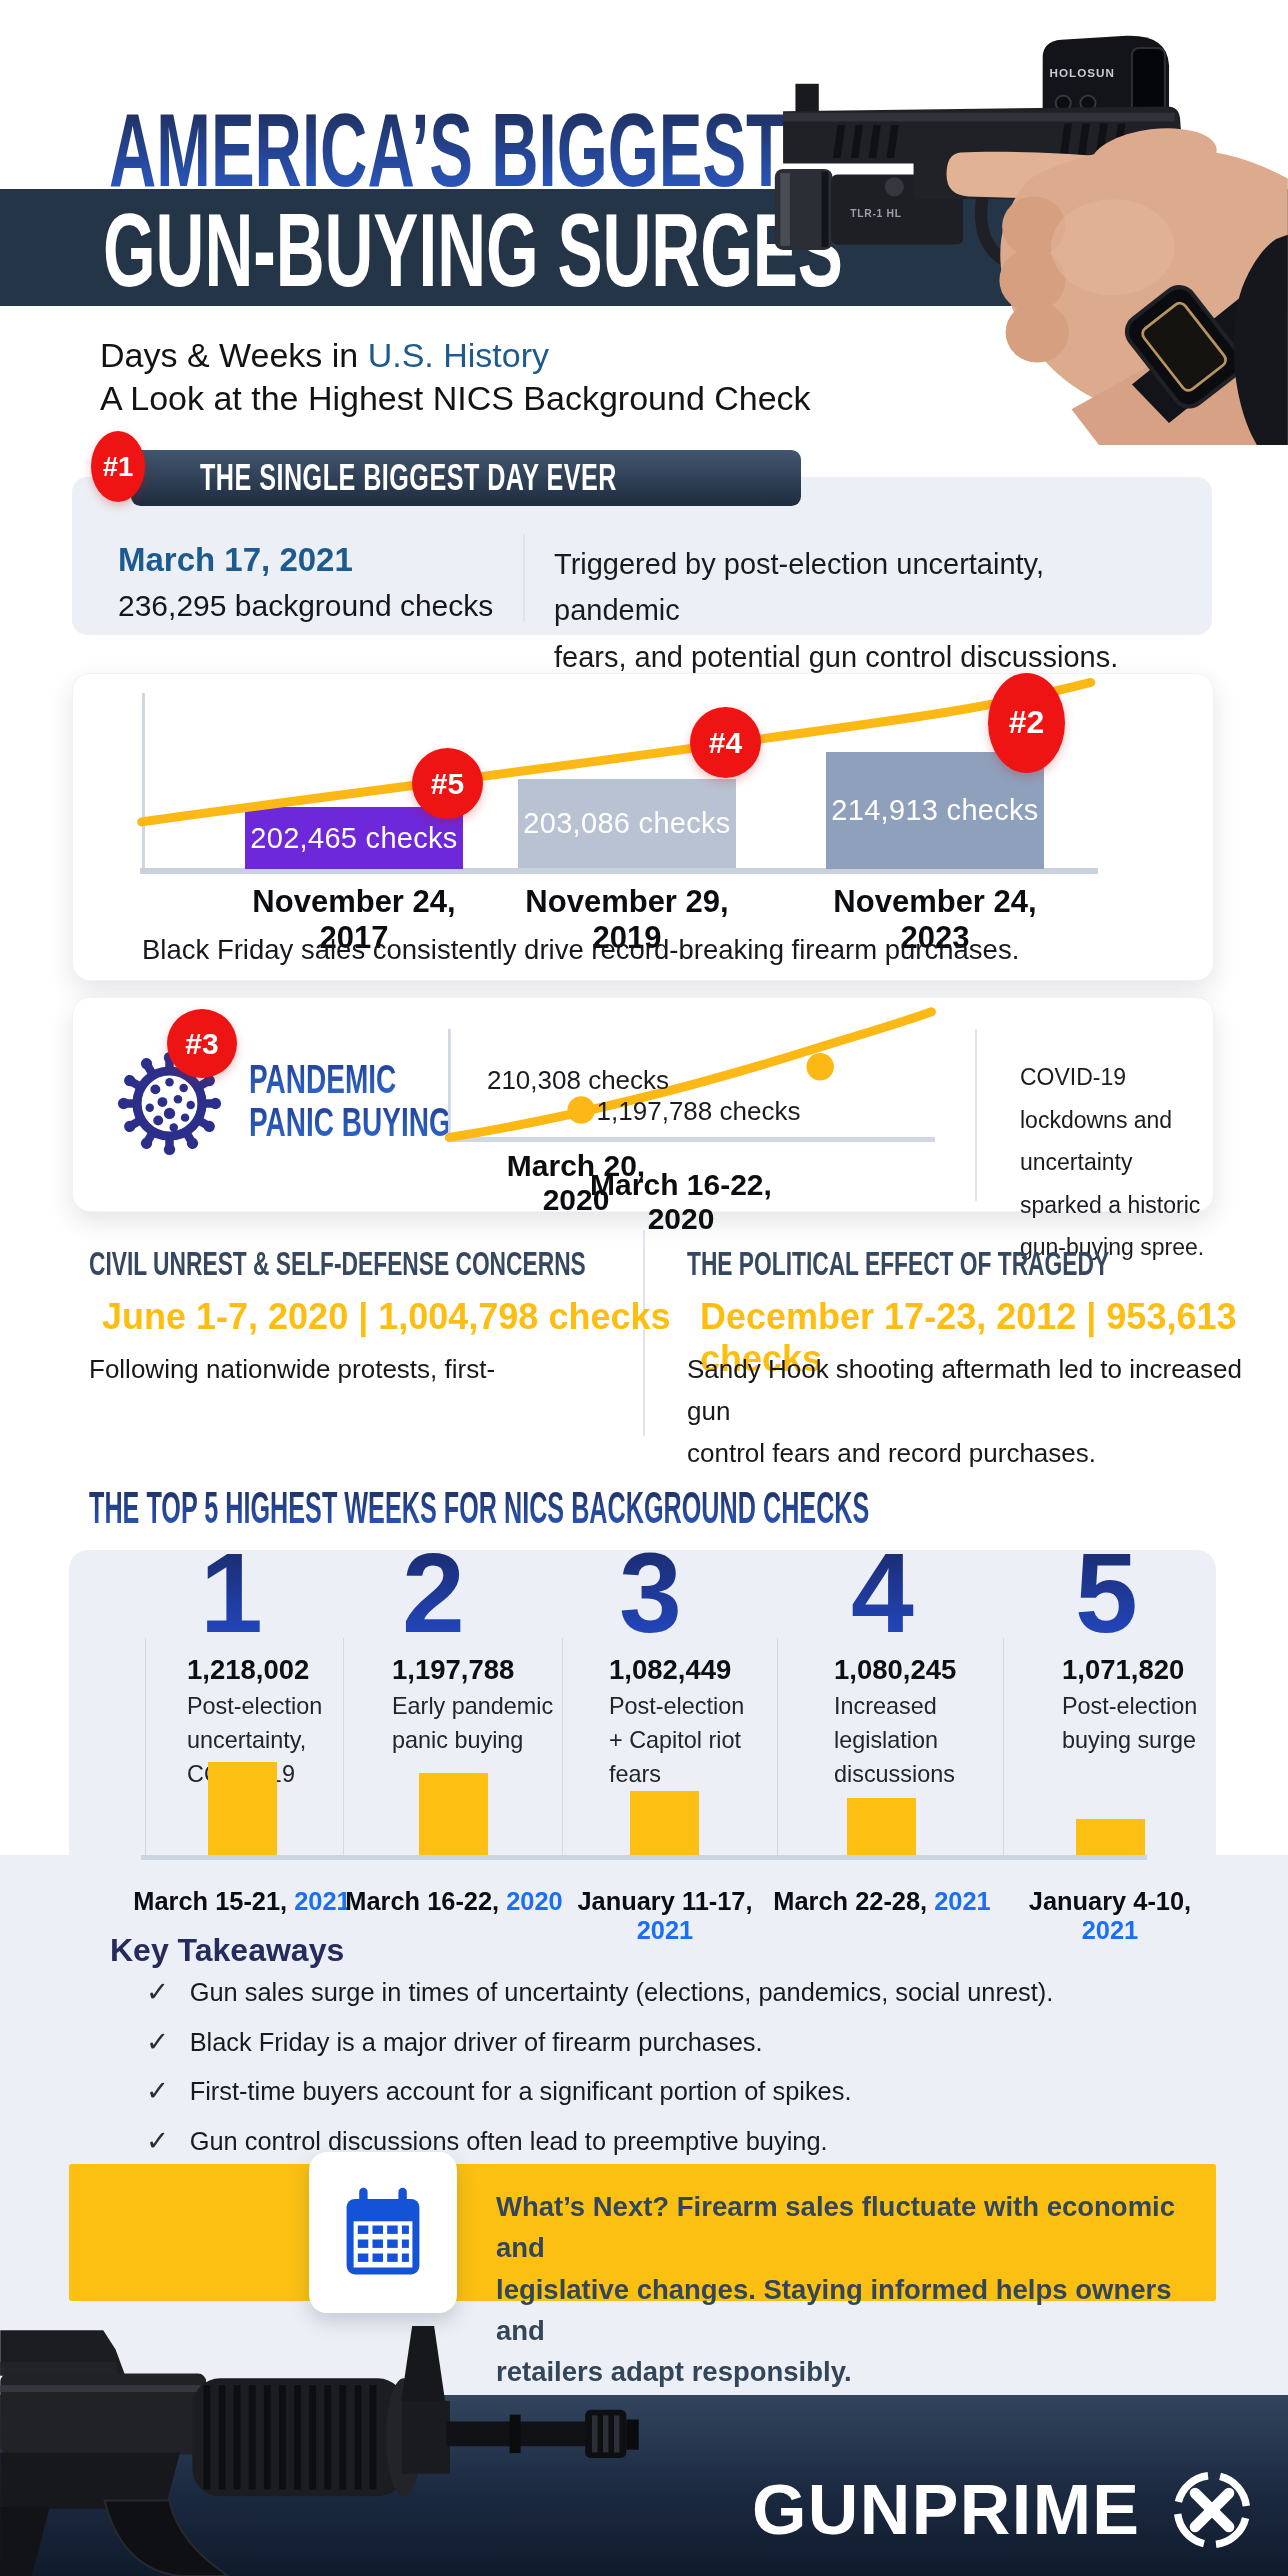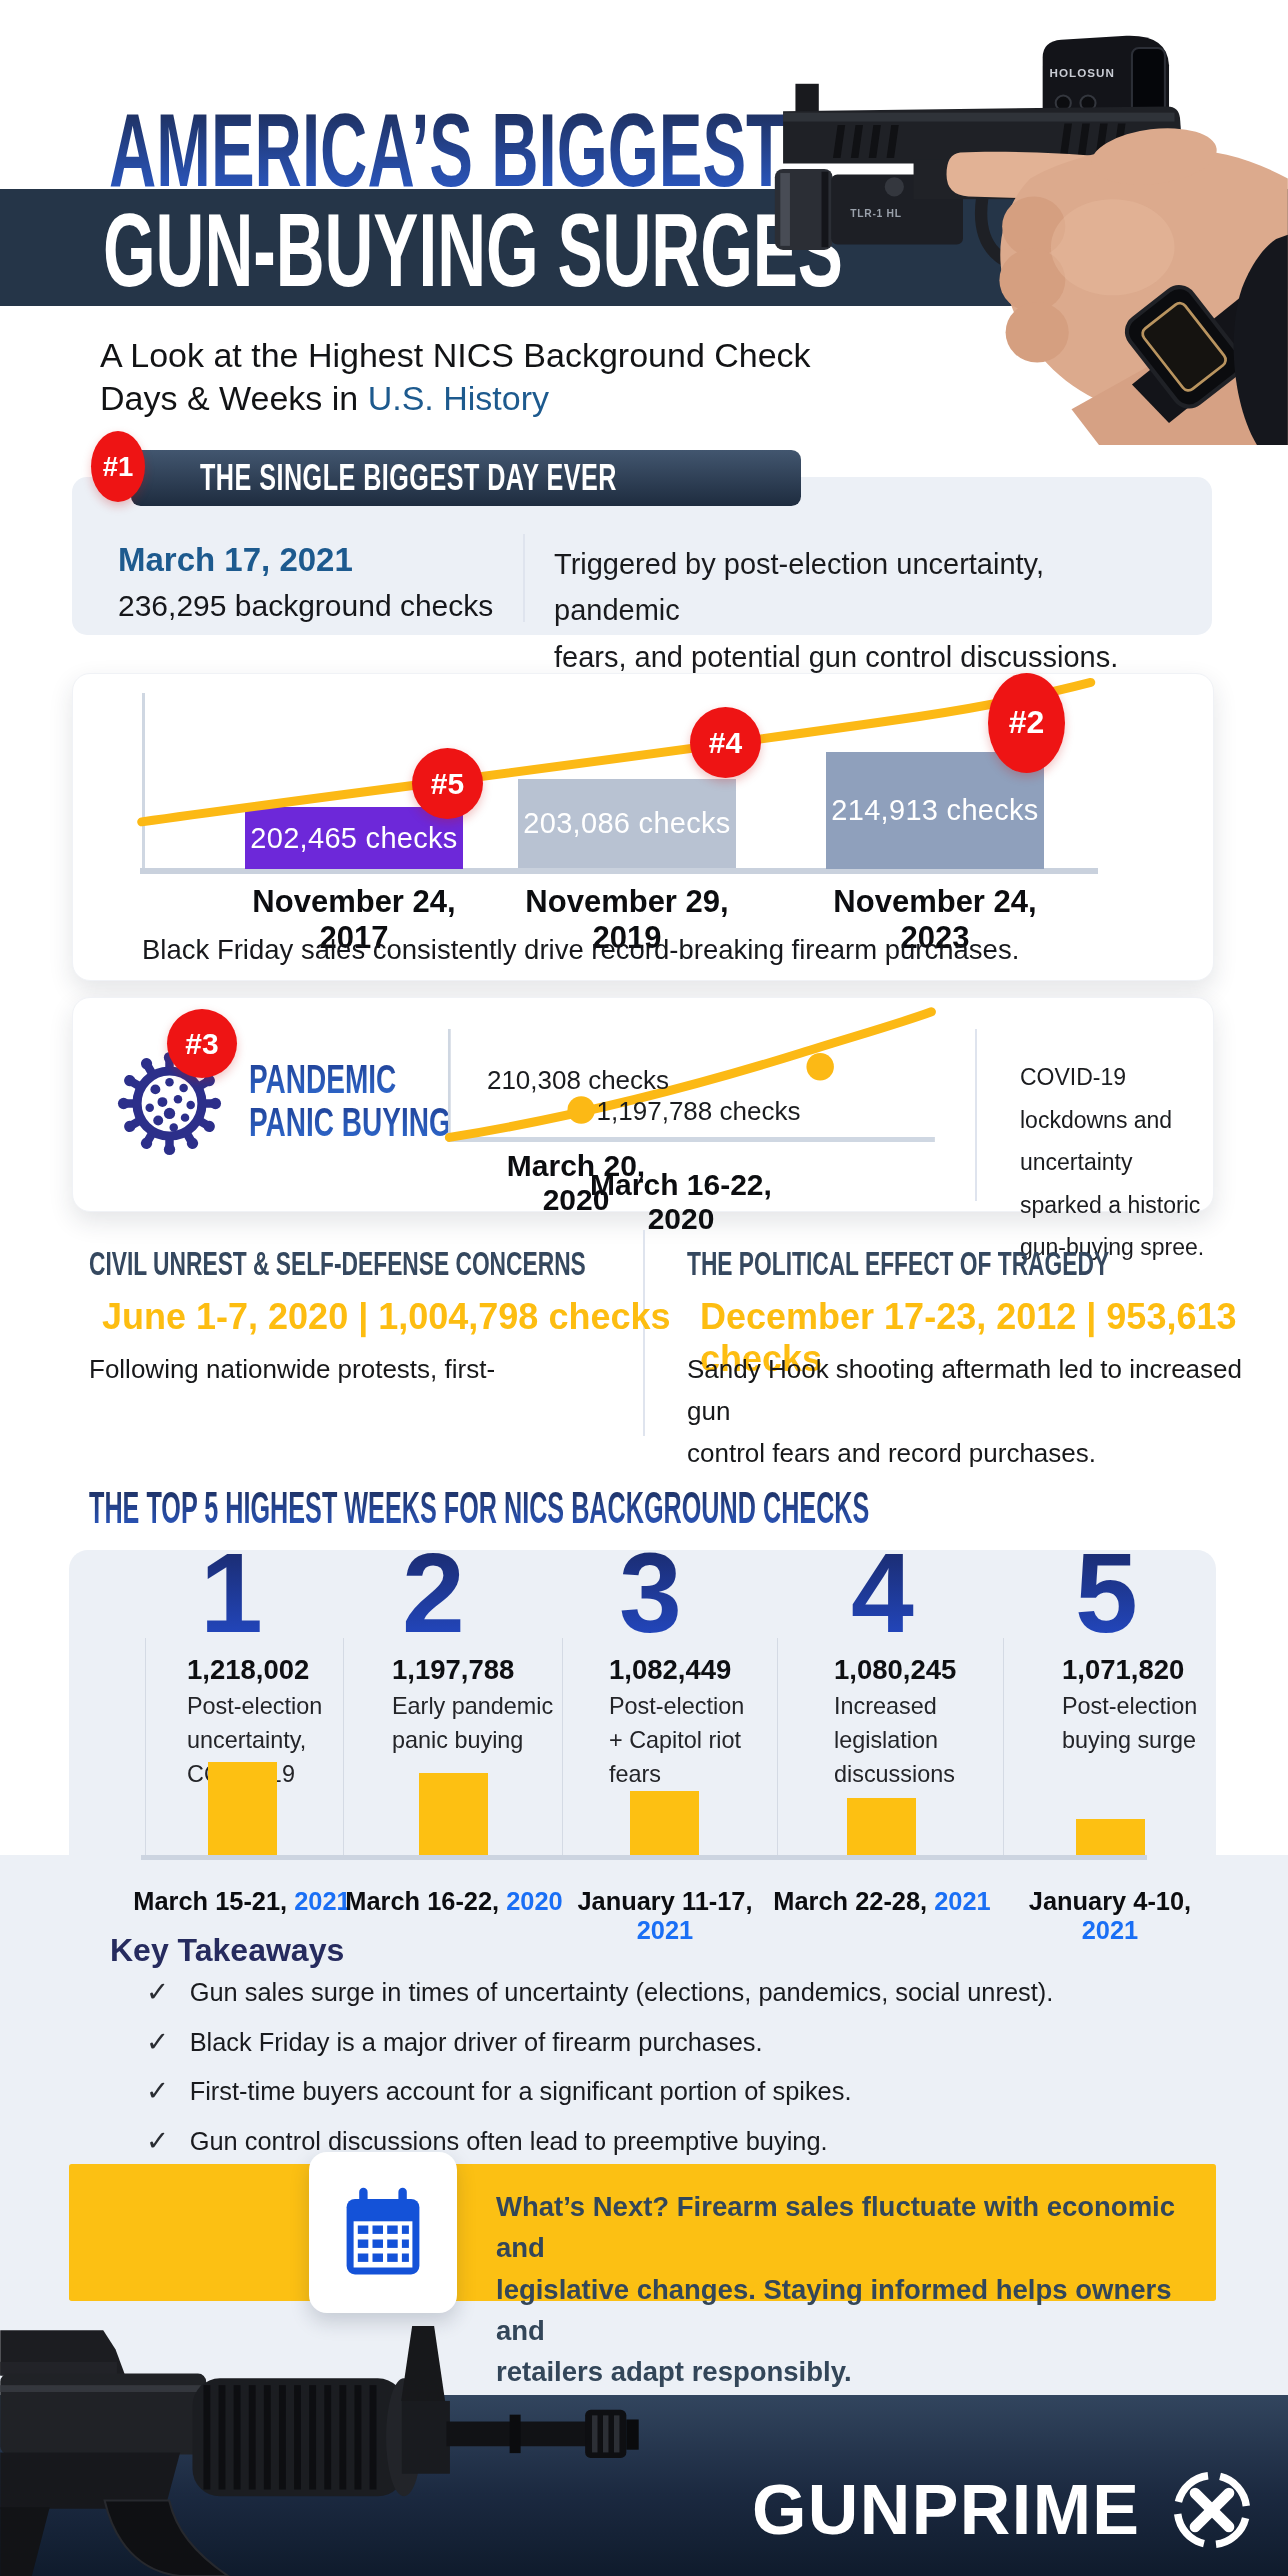--- a/index.html
+++ b/index.html
@@ -30,22 +30,22 @@
   <div class="abs" style="left:0;top:189px;width:1288px;height:117px;background:#253548;"></div>
 
   <div class="abs" style="left:100px;top:98px;font-size:104px;line-height:1;margin-left:9px;">
     <span class="cond grad-blue" style="transform:scaleX(.63);">AMERICA’S BIGGEST</span>
   </div>
   <div class="abs" style="left:103px;top:198px;font-size:104px;line-height:1;color:#ffffff;">
     <span class="cond" style="transform:scaleX(.65);">GUN-BUYING SURGES</span>
   </div>
 
   <div class="abs" style="left:100px;top:334px;font-size:34px;line-height:43px;color:#121315;">
+    <div><span>Days &amp; Weeks in </span><span style="color:#1d5a8e;">U.S. History</span></div>
     <div>A Look at the Highest NICS Background Check</div>
-    <div><span>Days &amp; Weeks in </span><span style="color:#1d5a8e;">U.S. History</span></div>
   </div>
 
   <svg class="abs" style="left:752px;top:0;z-index:6;" width="536" height="445" viewBox="1095 0 780 648">
     <rect x="1518" y="170" width="184" height="16" fill="#0e0f13"></rect>
     <path d="M1518,178 L1518,84 Q1518,60 1545,58 L1640,52 Q1700,50 1702,95 L1702,178 Z" fill="#131419"></path>
     <rect x="1648" y="70" width="48" height="100" rx="10" fill="#05060a" stroke="#2c2f37" stroke-width="3"></rect>
     <text x="1528" y="112" font-size="17" letter-spacing="1.5" fill="#c9ccd4" font-weight="bold">HOLOSUN</text>
     <circle cx="1548" cy="150" r="11" fill="#0c0d10" stroke="#34373e" stroke-width="3"></circle>
     <circle cx="1584" cy="150" r="11" fill="#0c0d10" stroke="#34373e" stroke-width="3"></circle>
     <rect x="1158" y="122" width="34" height="42" fill="#191a1e"></rect>

